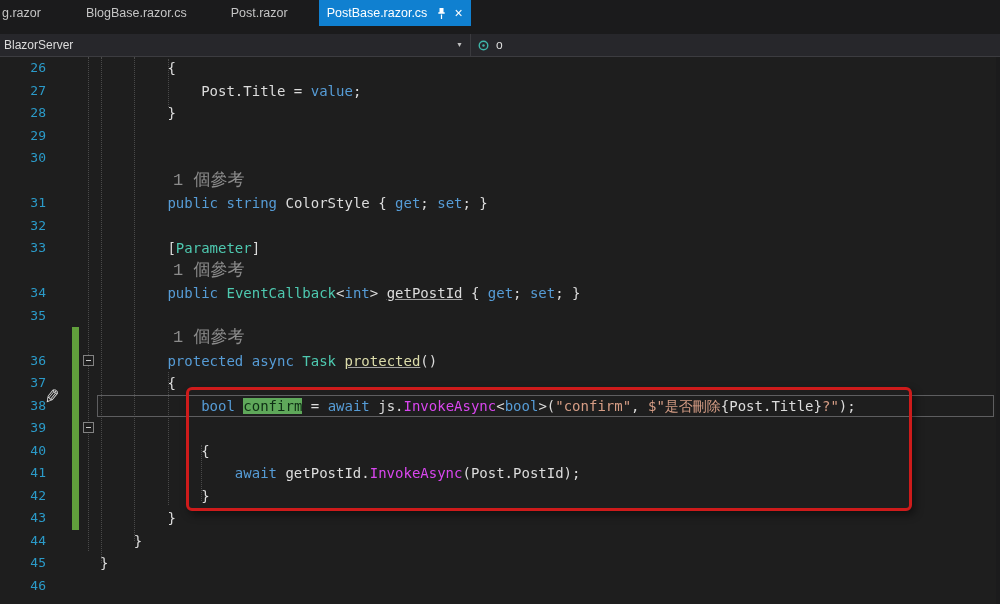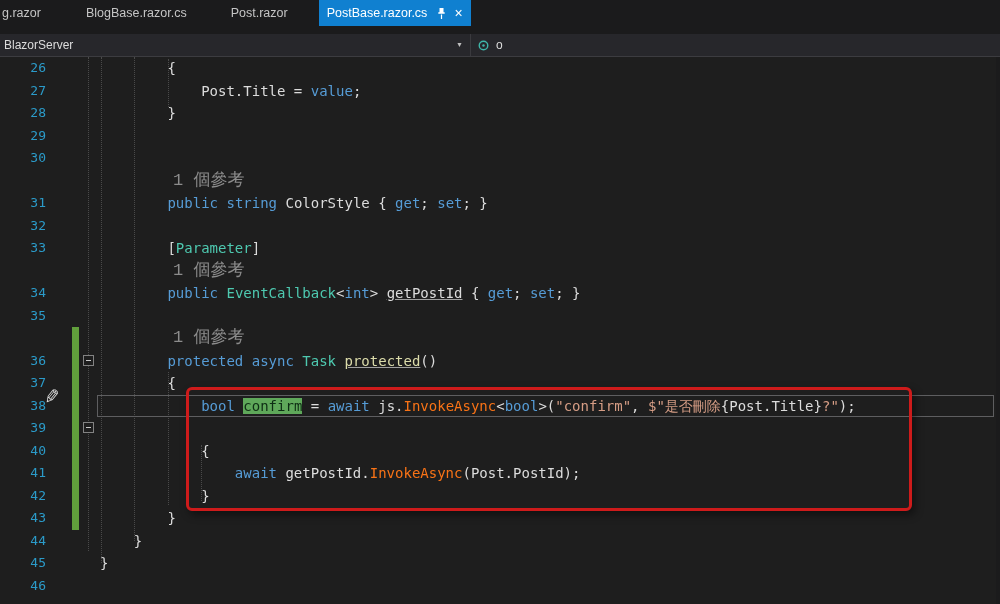--- a/index.html
+++ b/index.html
@@ -35,21 +35,21 @@
   .cbar{position:absolute;left:72px;width:7px;top:0;bottom:0;background:#619F3C;}
   .foldbox{position:absolute;left:83px;top:5px;width:11px;height:11px;box-sizing:border-box;
            border:1px solid #828282;background:#1E1E1E;z-index:2;}
   .foldbox::after{content:"";position:absolute;left:2px;right:2px;top:4px;height:1px;background:#C8C8C8;}
   .code{position:absolute;left:100px;white-space:pre;color:#DCDCDC;}
   .code.lens{left:173px;font-family:Liberation Mono, monospace;font-size:17px;color:#8C8C8C;}
   .tok-p{color:#DCDCDC;}
   .tok-k{color:#569CD6;}
   .tok-t{color:#4EC9B0;}
   .tok-s{color:#D69D85;}
-  .tok-m{color:#f97316;}
+  .tok-m{color:#d946ef;}
   .tok-c{color:#8C8C8C;}
   .tok-pu{color:#DCDCDC;text-decoration:underline;text-decoration-color:#A0A0A0;}
   .tok-mu{color:#DCDCAA;text-decoration:underline;text-decoration-color:#A0A0A0;}
   .tok-g{background:#5FA85A;color:#0E2E14;}
   .tok-b{background:#3173B9;color:#FFFFFF;}
   .curline{position:absolute;left:97px;right:2px;top:0;height:22.5px;box-sizing:border-box;
            border:1px solid #5E5E60;pointer-events:none;z-index:3;}
   
   .guide{position:absolute;width:0;border-left:1px dotted #4A4A4A;z-index:1;}
   .g-outline{left:88px;top:0;height:494px;}

